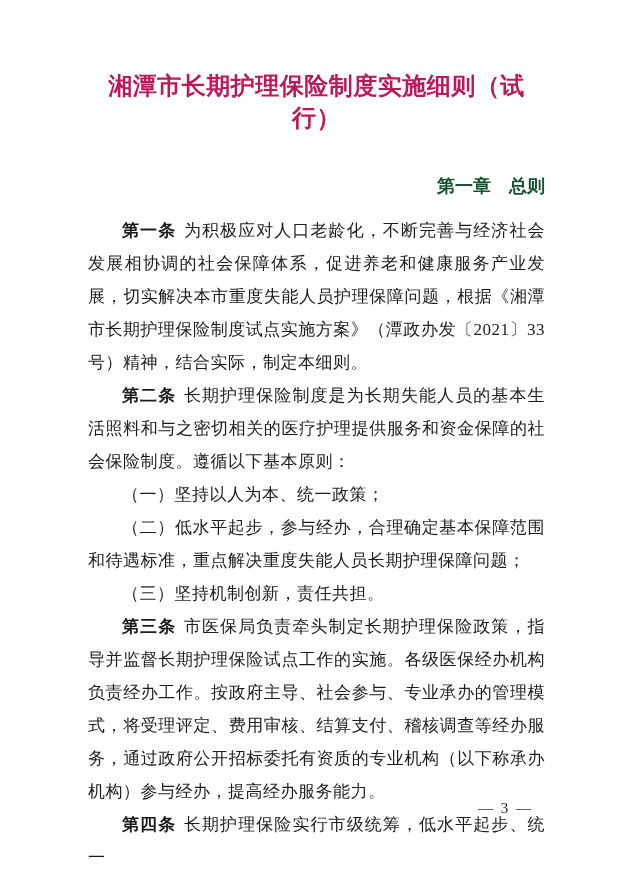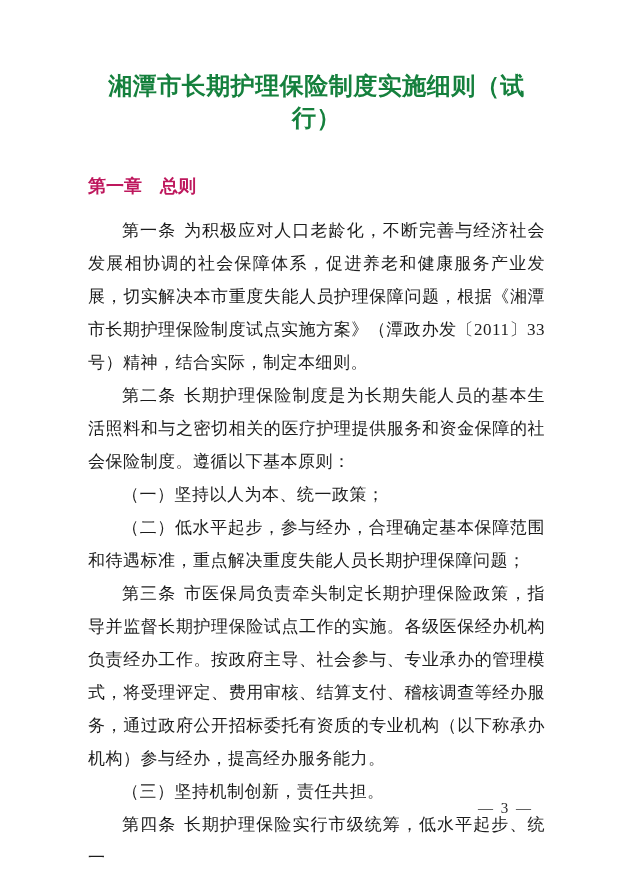--- a/index.html
+++ b/index.html
@@ -16,42 +16,42 @@
     background: #ffffff;
     padding: 70px 83px 0 88px;
     overflow: hidden;
   }
   .doc-title {
     font-size: 24px;
     font-weight: bold;
     text-align: center;
     letter-spacing: 0.5px;
     line-height: 32px;
-    color: #15803d;
+    color: #be185d;
   }
   .chapter-heading {
     font-size: 18px;
     font-weight: bold;
-    text-align: left;
+    text-align: right;
     margin-top: 40px;
-    color: #be185d;
+    color: #14532d;
   }
   .body-text {
     margin-top: 16px;
     font-size: 17px;
     line-height: 33px;
     letter-spacing: 0.5px;
   }
   p.para {
     text-indent: 2em;
     text-align: justify;
     margin: 0;
   }
   .article-label {
-    font-weight: normal;
+    font-weight: bold;
   }
   .article-label:not(:empty) {
     padding-right: 0.45em;
   }
   .page-number {
     position: absolute;
     right: 95px;
     top: 800px;
     font-size: 15px;
     letter-spacing: 2px;
@@ -62,31 +62,31 @@
 <body>
 
 <div class="page">
 
   <h1 class="doc-title">湘潭市长期护理保险制度实施细则（试行）</h1>
 
   <h2 class="chapter-heading">第一章　总则</h2>
 
   <div class="body-text">
 
-    <p class="para"><span class="article-label">第一条</span><span>为积极应对人口老龄化，不断完善与经济社会发展相协调的社会保障体系，促进养老和健康服务产业发展，切实解决本市重度失能人员护理保障问题，根据《湘潭市长期护理保险制度试点实施方案》（潭政办发〔2011〕33号）精神，结合实际，制定本细则。</span></p>
+    <p class="para"><span class="article-label">第一条</span><span>为积极应对人口老龄化，不断完善与经济社会发展相协调的社会保障体系，促进养老和健康服务产业发展，切实解决本市重度失能人员护理保障问题，根据《湘潭市长期护理保险制度试点实施方案》（潭政办发〔2021〕33号）精神，结合实际，制定本细则。</span></p>
 
     <p class="para"><span class="article-label">第二条</span><span>长期护理保险制度是为长期失能人员的基本生活照料和与之密切相关的医疗护理提供服务和资金保障的社会保险制度。遵循以下基本原则：</span></p>
 
     <p class="para"><span class="article-label"></span><span>（一）坚持以人为本、统一政策；</span></p>
 
     <p class="para"><span class="article-label"></span><span>（二）低水平起步，参与经办，合理确定基本保障范围和待遇标准，重点解决重度失能人员长期护理保障问题；</span></p>
 
+    <p class="para"><span class="article-label"></span><span>（三）坚持机制创新，责任共担。</span></p>
+
     <p class="para"><span class="article-label">第三条</span><span>市医保局负责牵头制定长期护理保险政策，指导并监督长期护理保险试点工作的实施。各级医保经办机构负责经办工作。按政府主导、社会参与、专业承办的管理模式，将受理评定、费用审核、结算支付、稽核调查等经办服务，通过政府公开招标委托有资质的专业机构（以下称承办机构）参与经办，提高经办服务能力。</span></p>
-
-    <p class="para"><span class="article-label"></span><span>（三）坚持机制创新，责任共担。</span></p>
 
     <p class="para"><span class="article-label">第四条</span><span>长期护理保险实行市级统筹，低水平起步、统一</span></p>
 
   </div>
 
   <div class="page-number">— 3 —</div>
 
 </div>
 
 </body></html>

